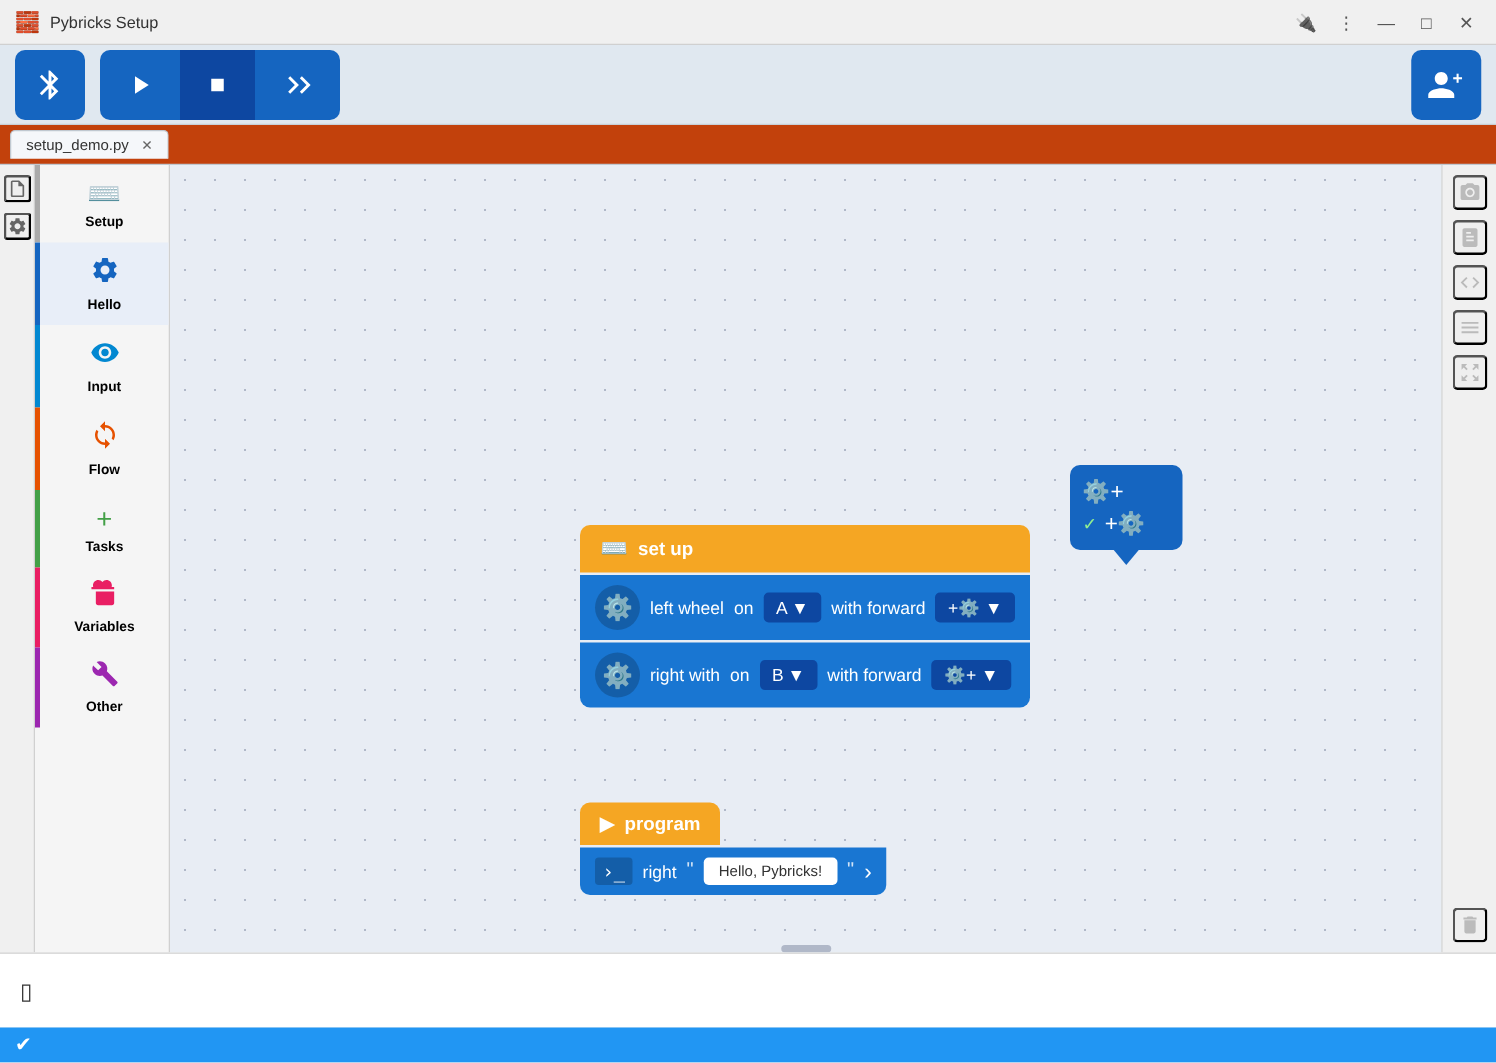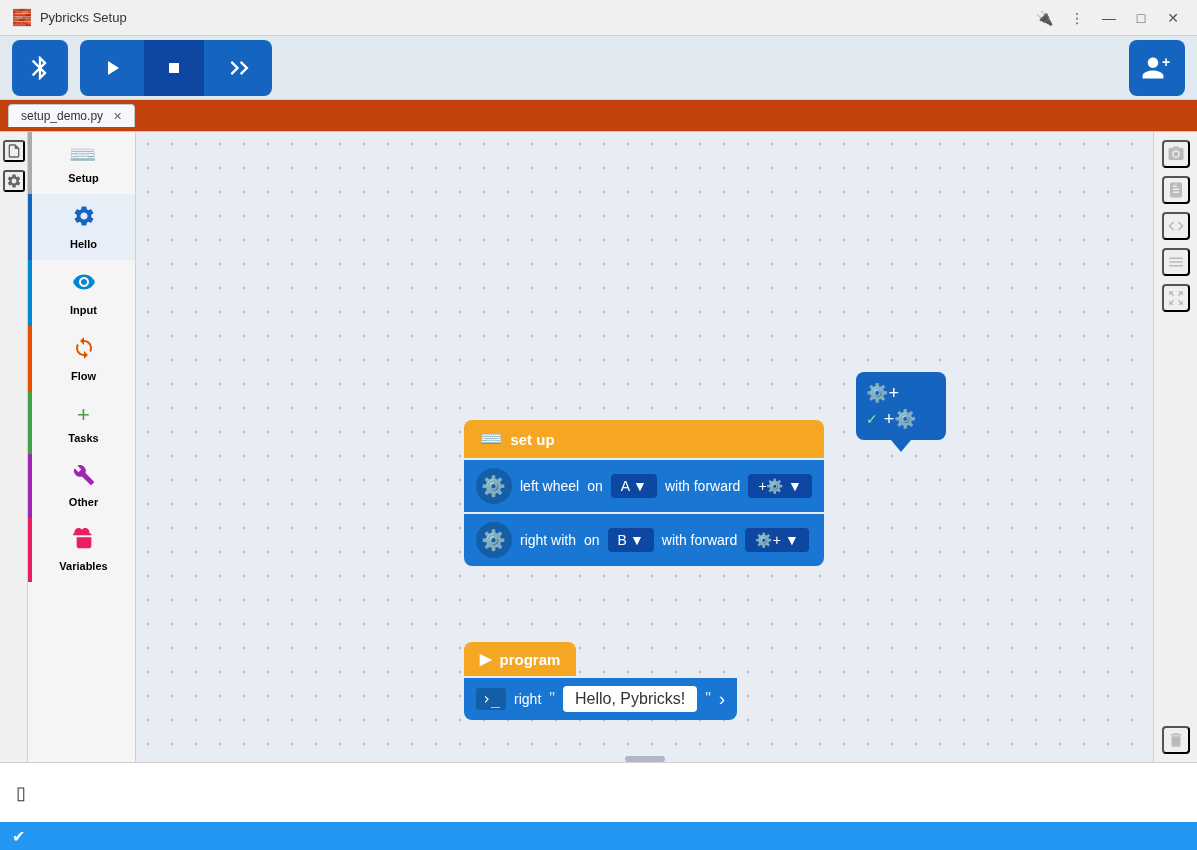--- a/index.html
+++ b/index.html
@@ -252,36 +252,36 @@
       </span>
       <span class="cat-label cat-flow">Flow</span>
     </div>
 
 
     <div class="cat-item cat-item-data" style="border-left:4px solid #43a047;">
       <span class="cat-icon" style="color:#43a047;font-size:22px;">+</span>
       <span class="cat-label cat-data">Tasks</span>
     </div>
 
+    <div class="cat-item cat-item-variables" style="border-left:4px solid #e91e63;">
+      <span class="cat-icon" style="color:#e91e63;">
+        <svg width="22" height="22" viewBox="0 0 24 24" fill="#e91e63">
+            <path d="M20 6h-2.18c.07-.44.18-.88.18-1.36C18 2.1 15.9 0 13.36 0c-1.46 0-2.75.71-3.54 1.8L12 4l-2.17-2.19C8.91.71 7.62 0 6.16 0 3.62 0 1.5 2.1 1.5 4.64c0 .48.09.92.18 1.36H0v2h20V6zM4 20c0 1.1.9 2 2 2h12c1.1 0 2-.9 2-2V10H4v10z"></path>
+          </svg>
+      </span>
+      <span class="cat-label cat-variables">Variables</span>
+    </div>
+
     <div class="cat-item cat-item-other" style="border-left:4px solid #9c27b0;">
       <span class="cat-icon" style="color:#9c27b0;">
         <svg width="22" height="22" viewBox="0 0 24 24" fill="#9c27b0">
             <path d="M22.7 19l-9.1-9.1c.9-2.3.4-5-1.5-6.9-2-2-5-2.4-7.4-1.3L9 6 6 9 1.6 4.7C.4 7.1.9 10.1 2.9 12.1c1.9 1.9 4.6 2.4 6.9 1.5l9.1 9.1c.4.4 1 .4 1.4 0l2.3-2.3c.5-.4.5-1.1.1-1.4z"></path>
           </svg>
       </span>
       <span class="cat-label cat-other">Other</span>
-    </div>
-
-    <div class="cat-item cat-item-variables" style="border-left:4px solid #e91e63;">
-      <span class="cat-icon" style="color:#e91e63;">
-        <svg width="22" height="22" viewBox="0 0 24 24" fill="#e91e63">
-            <path d="M20 6h-2.18c.07-.44.18-.88.18-1.36C18 2.1 15.9 0 13.36 0c-1.46 0-2.75.71-3.54 1.8L12 4l-2.17-2.19C8.91.71 7.62 0 6.16 0 3.62 0 1.5 2.1 1.5 4.64c0 .48.09.92.18 1.36H0v2h20V6zM4 20c0 1.1.9 2 2 2h12c1.1 0 2-.9 2-2V10H4v10z"></path>
-          </svg>
-      </span>
-      <span class="cat-label cat-variables">Variables</span>
     </div>
   </div>
 
   <div class="canvas-area">
 
     <div class="popup-block" style="top:240px;left:720px;width:90px;">
       <div class="popup-row">
         <span style="font-size:18px;">⚙️+</span>
       </div>
       <div class="popup-row">
@@ -333,21 +333,21 @@
 
       <div style="display:flex;align-items:center;gap:8px;background:#f5a623;padding:8px 16px;border-radius:8px 8px 0 0;color:white;font-weight:bold;font-size:15px;width:fit-content;">
         <span>▶</span>
         <span>program</span>
       </div>
 
       <div style="display:flex;align-items:center;gap:8px;background:#1976d2;padding:8px 12px;border-radius:0 0 8px 8px;margin-top:2px;color:white;font-size:14px;white-space:nowrap;">
         <span style="font-size:15px;font-family:monospace;background:rgba(0,0,0,0.2);border-radius:3px;padding:2px 6px;">›_</span>
         <span>right</span>
         <span style="color:rgba(255,255,255,0.8);font-size:16px;">"</span>
-        <div style="background:white;border-radius:4px;padding:4px 12px;color:#333;font-size:16px;">Hello, Pybricks!</div>
+        <div style="background:white;border-radius:4px;padding:4px 12px;color:#333;font-size:12px;">Hello, Pybricks!</div>
         <span style="color:rgba(255,255,255,0.8);font-size:16px;">"</span>
         <span style="font-size:18px;">›</span>
       </div>
     </div>
 
     <div class="resize-handle" style="bottom:0;"></div>
   </div>
 
   <div class="right-sidebar">
     <button class="right-btn">

